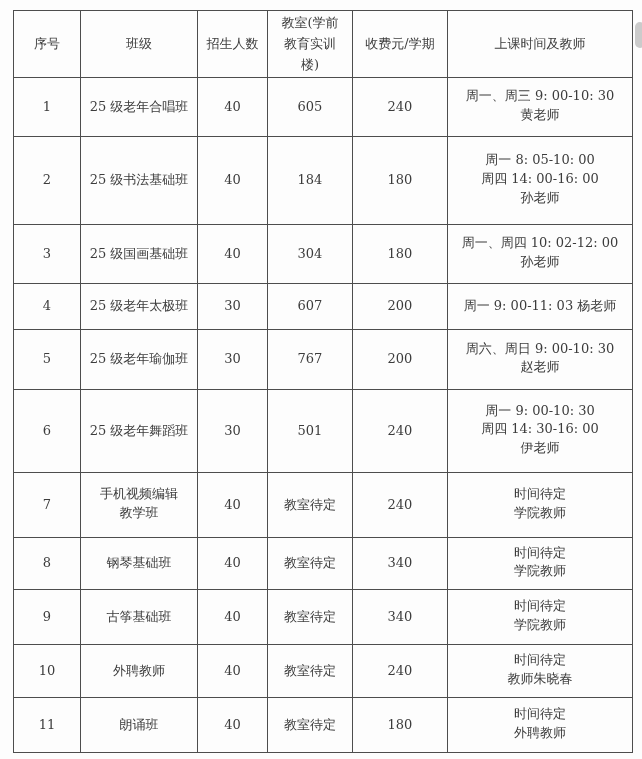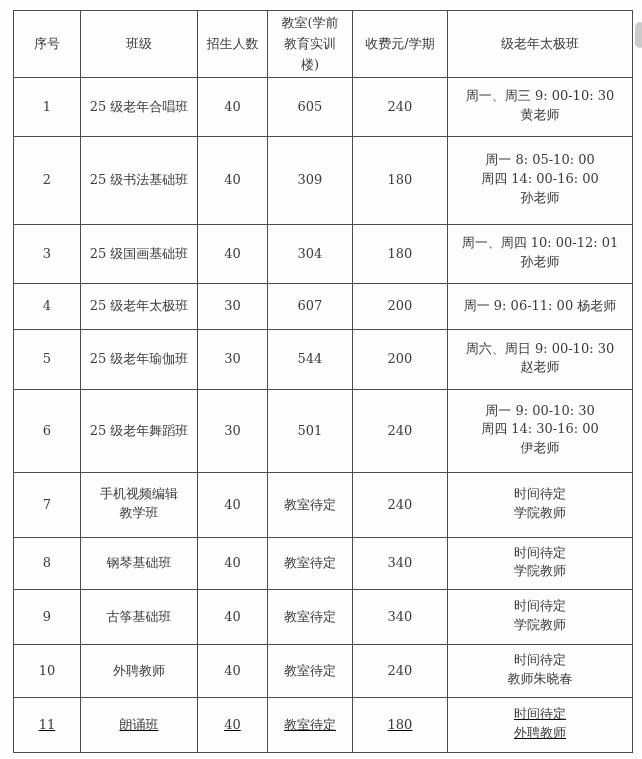--- a/index.html
+++ b/index.html
@@ -77,21 +77,21 @@
               <div class="line">楼)</div>
             </div>
           </td>
           <td>
             <div class="cell header">
               <div class="line">收费元/学期</div>
             </div>
           </td>
           <td>
             <div class="cell header">
-              <div class="line">级老年太极班</div>
+              <div class="line">上课时间及教师</div>
             </div>
           </td>
         </tr>
         <tr style="height: 59px;">
           <td>
             <div class="cell">
               <div class="line">1</div>
             </div>
           </td>
           <td>
@@ -132,21 +132,21 @@
               <div class="line">25 级书法基础班</div>
             </div>
           </td>
           <td>
             <div class="cell">
               <div class="line">40</div>
             </div>
           </td>
           <td>
             <div class="cell">
-              <div class="line">309</div>
+              <div class="line">184</div>
             </div>
           </td>
           <td>
             <div class="cell">
               <div class="line">180</div>
             </div>
           </td>
           <td>
             <div class="cell multi">
               <div class="line">周一 8: 05-10: 00</div>
@@ -176,21 +176,21 @@
               <div class="line">304</div>
             </div>
           </td>
           <td>
             <div class="cell">
               <div class="line">180</div>
             </div>
           </td>
           <td>
             <div class="cell multi">
-              <div class="line">周一、周四 10: 00-12: 01</div>
+              <div class="line">周一、周四 10: 02-12: 00</div>
               <div class="line">孙老师</div>
             </div>
           </td>
         </tr>
         <tr style="height: 46px;">
           <td>
             <div class="cell">
               <div class="line">4</div>
             </div>
           </td>
@@ -209,21 +209,21 @@
               <div class="line">607</div>
             </div>
           </td>
           <td>
             <div class="cell">
               <div class="line">200</div>
             </div>
           </td>
           <td>
             <div class="cell">
-              <div class="line">周一 9: 06-11: 00 杨老师</div>
+              <div class="line">周一 9: 00-11: 03 杨老师</div>
             </div>
           </td>
         </tr>
         <tr style="height: 60px;">
           <td>
             <div class="cell">
               <div class="line">5</div>
             </div>
           </td>
           <td>
@@ -231,21 +231,21 @@
               <div class="line">25 级老年瑜伽班</div>
             </div>
           </td>
           <td>
             <div class="cell">
               <div class="line">30</div>
             </div>
           </td>
           <td>
             <div class="cell">
-              <div class="line">544</div>
+              <div class="line">767</div>
             </div>
           </td>
           <td>
             <div class="cell">
               <div class="line">200</div>
             </div>
           </td>
           <td>
             <div class="cell multi">
               <div class="line">周六、周日 9: 00-10: 30</div>
@@ -413,21 +413,21 @@
               <div class="line">240</div>
             </div>
           </td>
           <td>
             <div class="cell multi">
               <div class="line">时间待定</div>
               <div class="line">教师朱晓春</div>
             </div>
           </td>
         </tr>
-        <tr style="height: 55px; text-decoration: underline;">
+        <tr style="height: 55px;">
           <td>
             <div class="cell">
               <div class="line">11</div>
             </div>
           </td>
           <td>
             <div class="cell">
               <div class="line">朗诵班</div>
             </div>
           </td>

